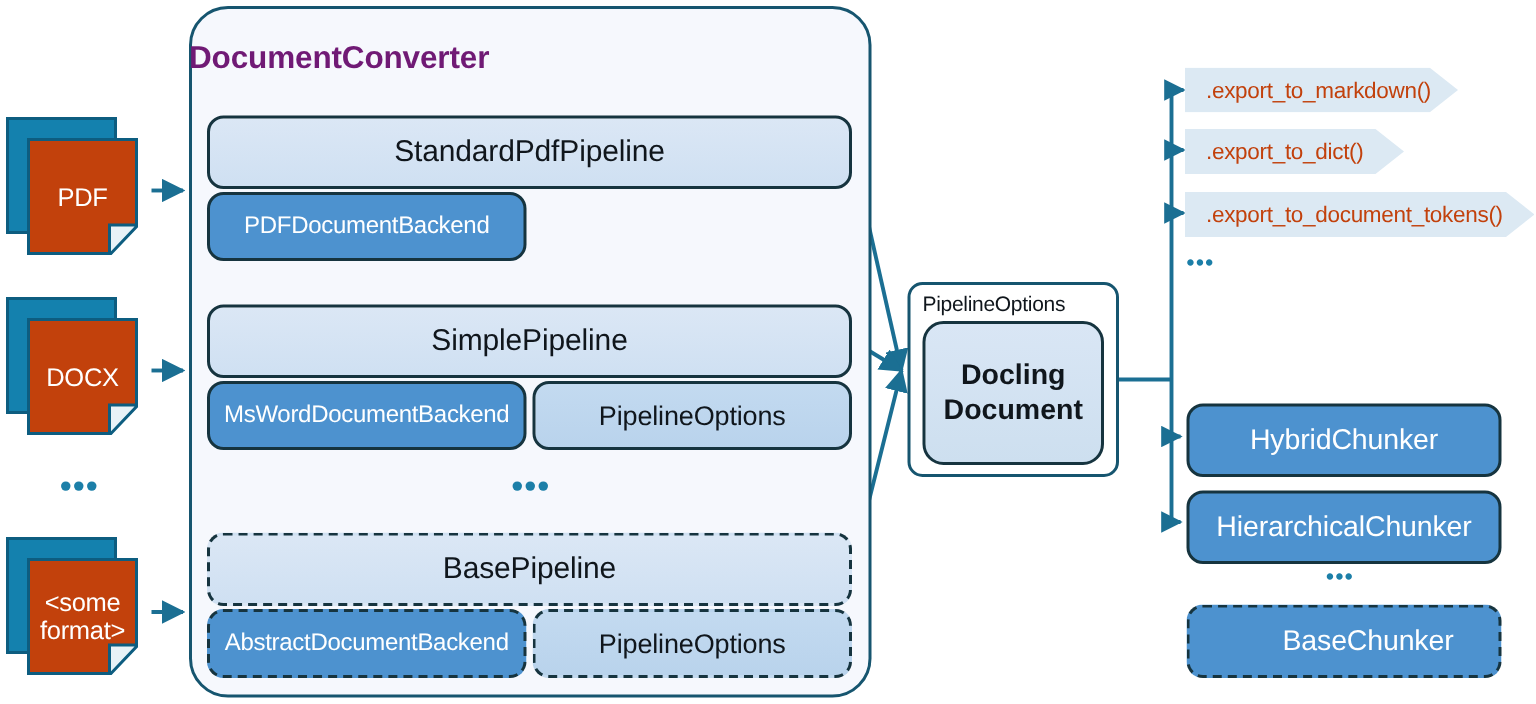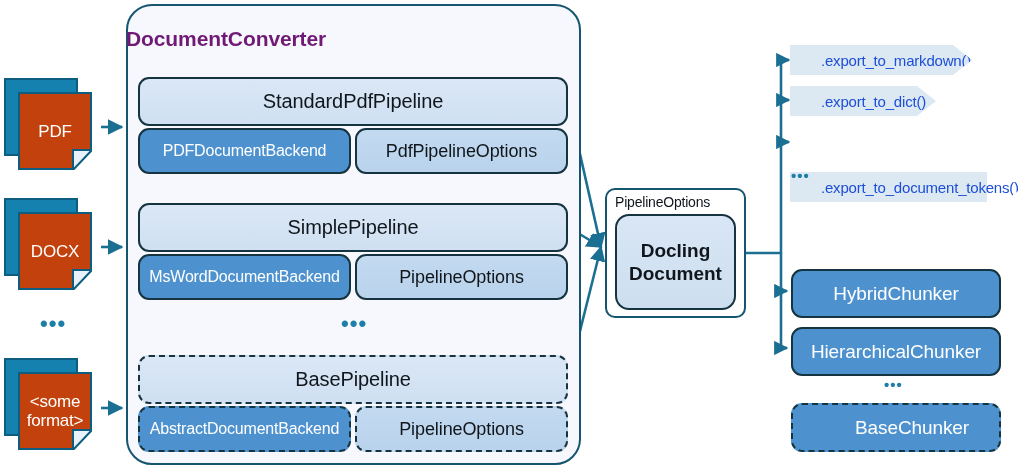--- a/index.html
+++ b/index.html
@@ -166,23 +166,23 @@
     line-height: 23px;
     text-align: center;
   }
 
   
   .export-callout {
     position: absolute;
     height: 30px;
     background: #dce9f3;
     display: flex; align-items: center;
-    padding-left: 31px;
+    padding-left: 14px;
     font-size: 15px;
-    color: #1d4ed8;
+    color: #c2410c;
     letter-spacing: -0.2px;
     white-space: nowrap;
   }
 
   
   .chunker {
     position: absolute;
     left: 791px;
     width: 210px;
     height: 49px;
@@ -265,21 +265,20 @@
     </svg>
   </div>
 
   <div id="converter-box"></div>
   <div id="converter-title">DocumentConverter</div>
 
   <div class="pipeline" style="top:77px;">
     <div class="ppl-header">StandardPdfPipeline</div>
     <div class="ppl-row">
       <div class="backend-box">PDFDocumentBackend</div>
-      <div class="options-box">PdfPipelineOptions</div>
     </div>
   </div>
 
   <div class="pipeline" style="top:203px;">
     <div class="ppl-header">SimplePipeline</div>
     <div class="ppl-row">
       <div class="backend-box">MsWordDocumentBackend</div>
       <div class="options-box">PipelineOptions</div>
     </div>
   </div>
@@ -300,22 +299,22 @@
     <span>Docling</span>
     <span>Document</span>
   </div>
 
   <div class="export-callout" style="left:790px; top:45px; width:182px;
               clip-path: polygon(0 0, 163px 0, 182px 15px, 163px 100%, 0 100%);">.export_to_markdown()</div>
 
   <div class="export-callout" style="left:790px; top:86px; width:146px;
               clip-path: polygon(0 0, 127px 0, 146px 15px, 127px 100%, 0 100%);">.export_to_dict()</div>
 
-  <div class="export-callout" style="left:790px; top:128px; width:197px;
-              clip-path: polygon(0 0, 214px 0, 233px 15px, 214px 100%, 0 100%); margin-top: 44px;">.export_to_document_tokens()</div>
+  <div class="export-callout" style="left:790px; top:128px; width:233px;
+              clip-path: polygon(0 0, 214px 0, 233px 15px, 214px 100%, 0 100%);">.export_to_document_tokens()</div>
 
   <div class="ellipsis" style="left:791px; top:168px; font-size:15px;">•••</div>
 
   <div class="chunker" style="top:269px;">HybridChunker</div>
 
   <div class="chunker" style="top:327px;">HierarchicalChunker</div>
 
   <div class="ellipsis" style="left:884px; top:377px; font-size:15px;">•••</div>
 
   <div class="chunker abstract" style="top:403px;padding-left:32px;">BaseChunker</div>

